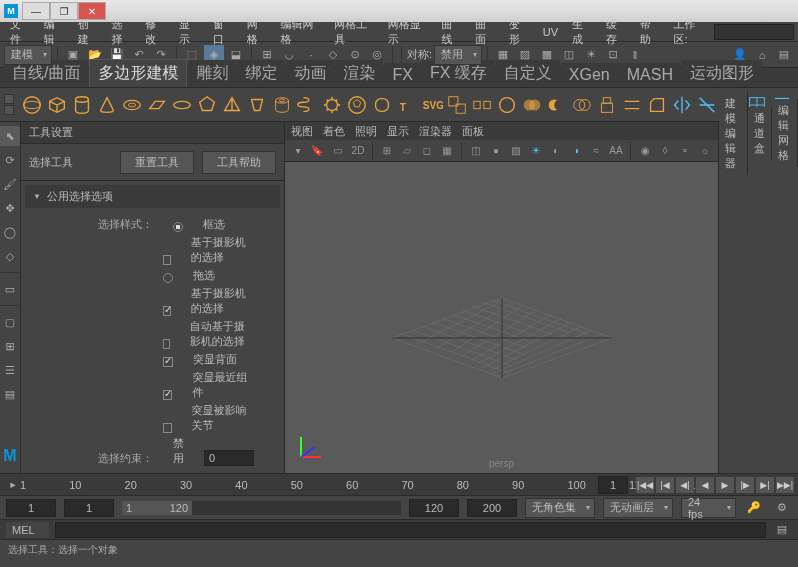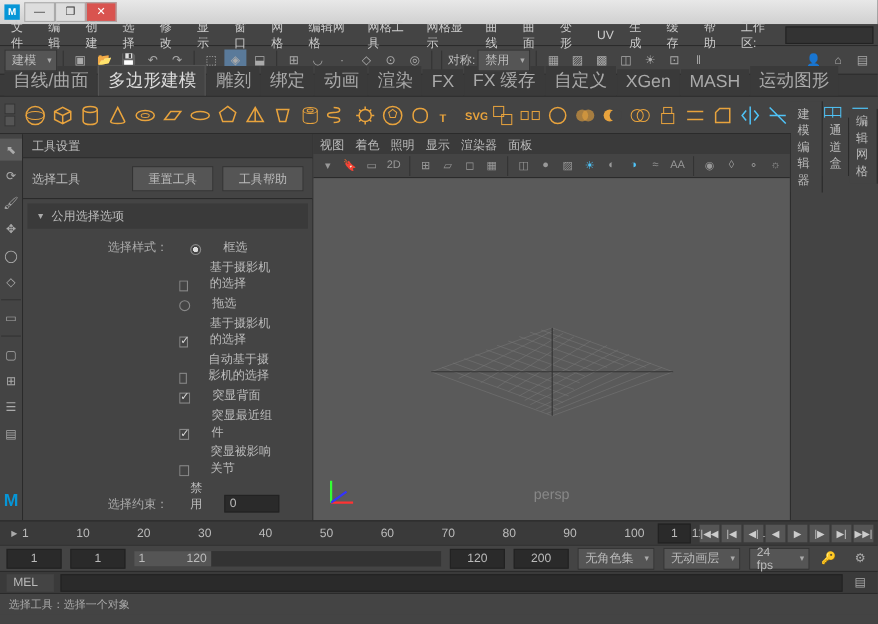--- a/index.html
+++ b/index.html
@@ -52,21 +52,21 @@
 .chk.on::after{content:"✓";position:absolute;top:-3px;left:0;color:#ddd;font-size:10px}
 .numfield{background:#2a2a2a;border:1px solid #222;width:50px;height:16px;padding:0 4px}
 .viewport{flex:1;background:#444;display:flex;flex-direction:column;border-right:1px solid #2a2a2a}
 .vp-menu{height:18px;background:#3a3a3a;display:flex;align-items:center;padding:0 6px;gap:10px;font-size:10px}
 .vp-tools{height:22px;background:#444;display:flex;align-items:center;padding:0 4px;gap:2px;border-bottom:1px solid #2a2a2a}
 .vbtn{width:18px;height:18px;display:flex;align-items:center;justify-content:center;color:#999;font-size:10px}
 .vbtn.on{color:#4fc3f7}
 .vp-canvas{flex:1;background:#5a5a5a;position:relative;overflow:hidden}
 .grid-svg{position:absolute;top:50%;left:50%;transform:translate(-50%,-50%)}
 .gizmo{position:absolute;bottom:8px;left:8px;width:40px;height:40px}
-.vp-label{position:absolute;bottom:16px;left:50%;transform:translateX(-50%);color:#888;font-size:13px}
+.vp-label{position:absolute;bottom:4px;left:50%;transform:translateX(-50%);color:#888;font-size:10px}
 .right-panels{width:130px;background:#444;display:flex;flex-direction:column}
 .rp-tabs{height:22px;background:#3a3a3a;display:flex;align-items:center;font-size:10px}
 .rp-tab{padding:4px 6px;background:#444;border-right:1px solid #2a2a2a}
 .timeline{height:22px;background:#3a3a3a;display:flex;align-items:center;border-top:1px solid #2a2a2a;position:relative;padding:0 90px 0 6px}
 .tl-nums{display:flex;flex:1;justify-content:space-between;color:#888;font-size:9px}
 .tl-ctrl{position:absolute;right:4px;display:flex;gap:2px}
 .tl-btn{width:18px;height:16px;background:#555;display:flex;align-items:center;justify-content:center;color:#ccc;font-size:9px;cursor:pointer}
 .range{height:24px;background:#444;display:flex;align-items:center;padding:0 6px;gap:8px;border-top:1px solid #2a2a2a}
 .rfield{background:#2a2a2a;border:1px solid #222;width:50px;height:18px;padding:0 4px;text-align:center}
 .rslider{flex:1;height:14px;background:#333;position:relative}

